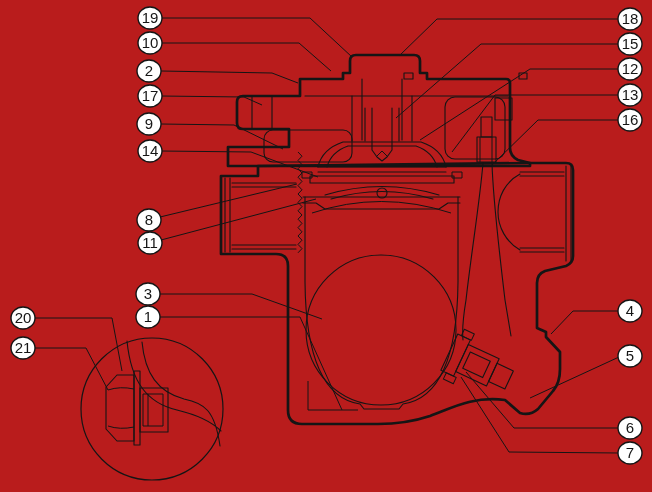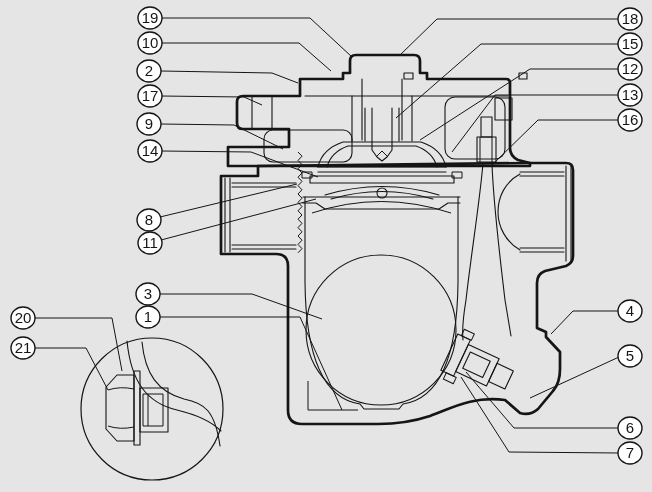--- a/index.html
+++ b/index.html
@@ -10,21 +10,21 @@
   .thin{fill:none;stroke:var(--ink,#151515);stroke-width:1.1;stroke-linejoin:round;stroke-linecap:round;}
   .hair{fill:none;stroke:var(--ink,#151515);stroke-width:1;stroke-linejoin:round;}
   .leader{fill:none;stroke:var(--ink,#151515);stroke-width:1;}
   .callout-circle{fill:#fff;stroke:var(--ink,#151515);stroke-width:1.4;}
   .callout-num{fill:var(--ink,#151515);font-family:"Liberation Sans",sans-serif;
                font-size:15px;text-anchor:middle;}
 </style>
 </head>
 <body>
 
-<div class="stage" style="background: #e5e5e5;">
+<div class="stage" style="background: #b91c1c;">
 
   <svg id="diagram" width="652" height="492" viewBox="0 0 652 492" style="--ink: #151515;">
 
     <g>
 
       <path class="thick" d="M300,79 L343,79 L343,73 L350,73 L350,61 Q350,55 356,55 L414,55 Q420,55 420,61
            L420,73 L427,73 L427,79 L506,79 Q510,79 510,83 L510,148 Q510,156 518,160 L530,163
            L530,166 L228,166 L228,147 L289,147 L289,129 L243,129 Q237,129 237,123 L237,102
            Q237,96 243,96 L300,96 Z"></path>
 

